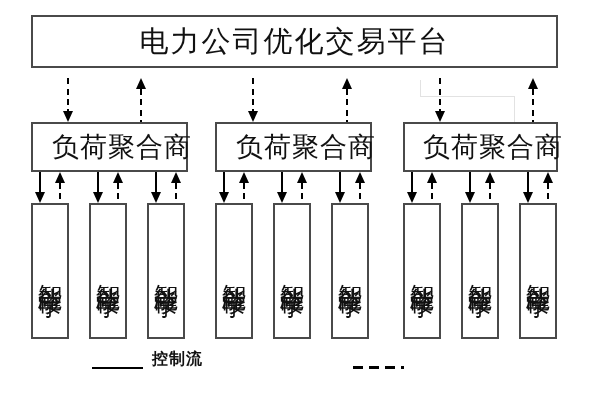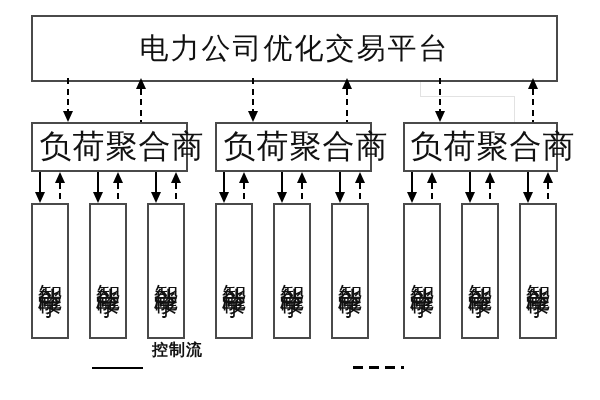--- a/index.html
+++ b/index.html
@@ -1,21 +1,21 @@
 <!DOCTYPE html>
 <html><head>
 <meta charset="utf-8">
 <style>
   html,body{margin:0;padding:0;background:#fff;}
   .canvas{position:relative;width:600px;height:400px;background:#fff;overflow:hidden;
           font-family:"Liberation Serif","DejaVu Serif",serif;color:#111;}
   .box{position:absolute;border:2px solid #4a4a4a;background:#fff;box-sizing:border-box;
        display:flex;align-items:center;justify-content:center;}
   .platform-label{font-size:29px;letter-spacing:2px;white-space:nowrap;}
-  .agg-label{font-size:32px;letter-spacing:1px;white-space:nowrap;margin-left:25px;}
+  .agg-label{font-size:27px;letter-spacing:1px;white-space:nowrap;margin-left:25px;}
   .bldg-label{writing-mode:vertical-rl;text-orientation:upright;font-size:24px;
               letter-spacing:3px;line-height:1;white-space:nowrap;}
   .conn{position:absolute;width:2px;}
   .conn.solid{background:#000;}
   .conn.dashed{background:repeating-linear-gradient(to bottom,#000 0 6px,transparent 6px 10.5px);}
   .ah{position:absolute;width:0;height:0;left:-4px;
       border-left:5px solid transparent;border-right:5px solid transparent;}
   .ah.down{top:100%;border-top:11px solid #000;}
   .ah.up{bottom:100%;border-bottom:11px solid #000;}
   .legend-line-solid{position:absolute;height:2px;background:#000;}
@@ -27,21 +27,21 @@
 </style>
 </head>
 <body>
 
 <div class="canvas">
 
   <div class="artifact" style="left:420px;top:80px;width:1px;height:17px;"></div>
   <div class="artifact" style="left:420px;top:96px;width:95px;height:1px;"></div>
   <div class="artifact" style="left:514px;top:96px;width:1px;height:26px;"></div>
 
-  <div class="box" style="left:31px;top:15px;width:527px;height:67px;">
+  <div class="box" style="left:31px;top:15px;width:527px;height:53px;">
     <span class="platform-label">电力公司优化交易平台</span>
   </div>
 
   <div class="box" style="left:31px;top:122px;width:157px;height:50px;">
     <span class="agg-label">负荷聚合商</span>
   </div>
   <div class="box" style="left:215px;top:122px;width:157px;height:50px;">
     <span class="agg-label">负荷聚合商</span>
   </div>
   <div class="box" style="left:403px;top:122px;width:155px;height:50px;">
@@ -146,16 +146,16 @@
     <span class="bldg-label">智能楼宇</span>
   </div>
   <div class="box" style="left:461px;top:203px;width:38px;height:136px;">
     <span class="bldg-label">智能楼宇</span>
   </div>
   <div class="box" style="left:519px;top:203px;width:38px;height:136px;">
     <span class="bldg-label">智能楼宇</span>
   </div>
 
   <div class="legend-line-solid" style="left:92px;top:367px;width:51px;"></div>
-  <span class="legend-label" style="left:152px;top:340px;">控制流</span>
+  <span class="legend-label" style="left:152px;top:349px;">控制流</span>
   <div class="legend-line-dashed" style="left:353px;top:366px;width:51px;"></div>
 
 </div>
 
 </body></html>

